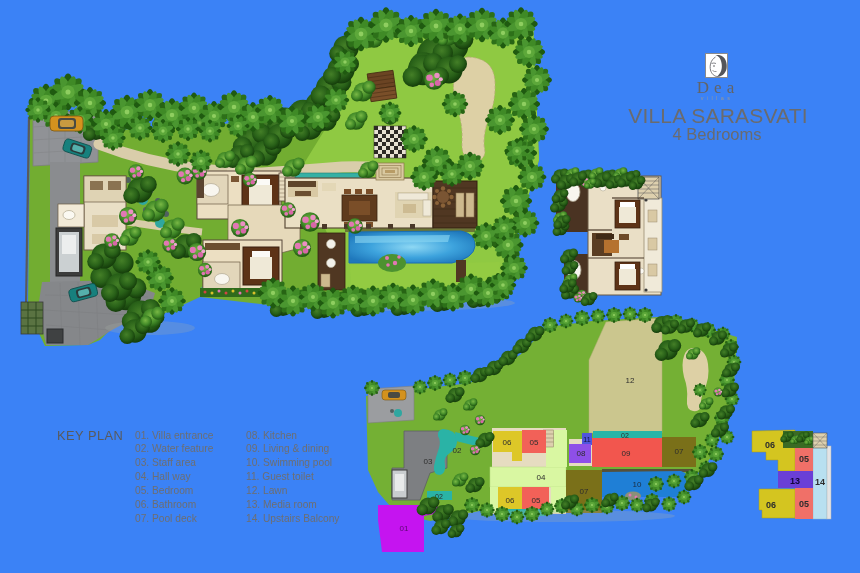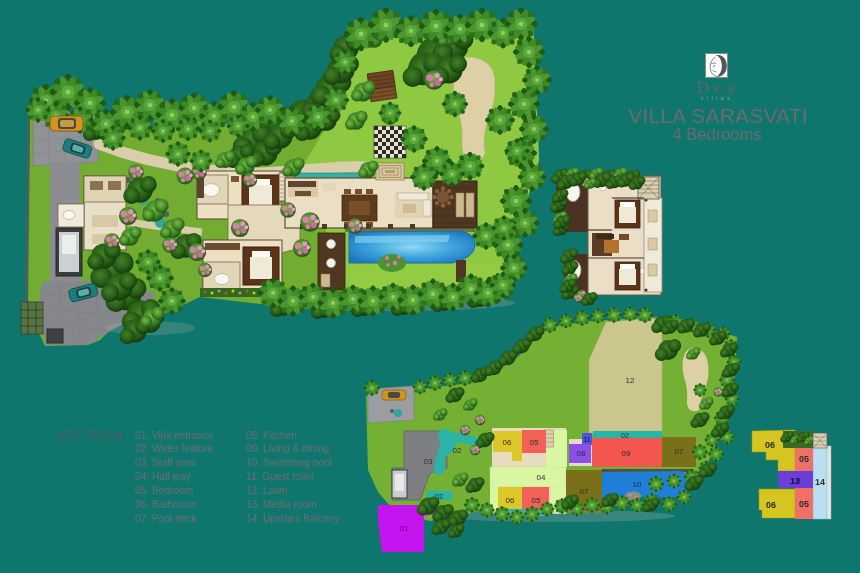--- a/index.html
+++ b/index.html
@@ -1,16 +1,16 @@
 <!DOCTYPE html>
 <html><head>
 <meta charset="utf-8">
 <style>
 html,body{margin:0;padding:0;background:#ffffff;font-family:"Liberation Sans",sans-serif;}
-#page{position:relative;width:860px;height:573px;overflow:hidden;background:#0f766e;}
+#page{position:relative;width:860px;height:573px;overflow:hidden;background:#3b82f6;}
 svg{display:block;}
 </style>
 </head>
 <body>
 <div id="page">
 <svg width="860" height="573" viewBox="0 0 860 573">
 <defs>
 <radialGradient id="palmg" cx="0.5" cy="0.5" r="0.5">
  <stop offset="0" stop-color="#7ab648"></stop>
  <stop offset="0.45" stop-color="#3f8824"></stop>

